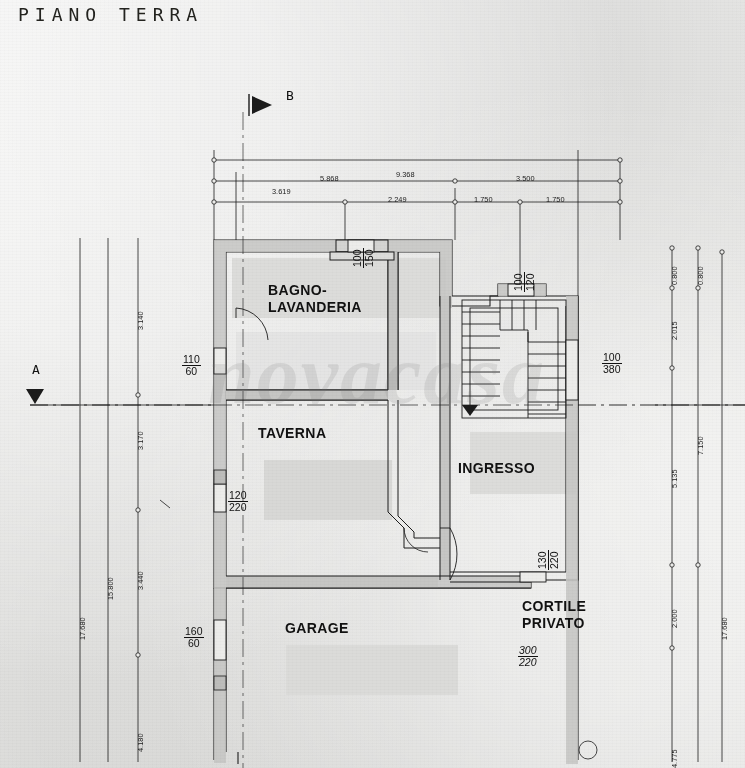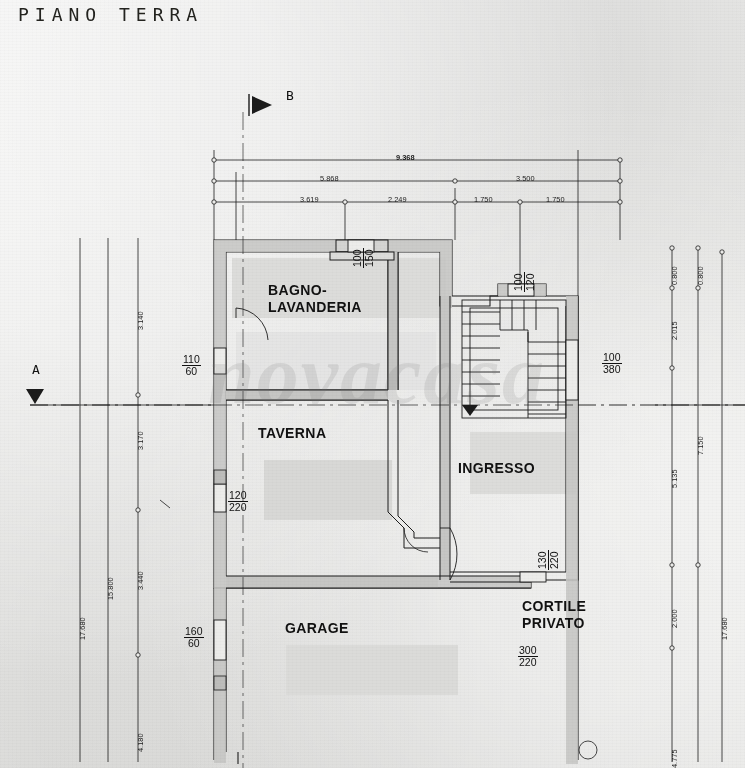--- a/index.html
+++ b/index.html
@@ -302,24 +302,24 @@
 <div class="mark" style="left:32px;top:362px;">A</div>
 
 <div class="roomlabel" style="left:268px;top:282px;">BAGNO-
 LAVANDERIA</div>
 <div class="roomlabel" style="left:258px;top:425px;">TAVERNA</div>
 <div class="roomlabel" style="left:458px;top:460px;">INGRESSO</div>
 <div class="roomlabel" style="left:285px;top:620px;">GARAGE</div>
 <div class="roomlabel" style="left:522px;top:598px;">CORTILE
 PRIVATO</div>
 
-<div class="dimnum" style="left:396px;top:153px;font-weight:bold;">9.368</div>
+<div class="dimnum" style="left:396px;top:170px;">9.368</div>
 <div class="dimnum" style="left:320px;top:174px;">5.868</div>
 <div class="dimnum" style="left:516px;top:174px;">3.500</div>
-<div class="dimnum" style="left:272px;top:195px;margin-left:28px;">3.619</div>
+<div class="dimnum" style="left:272px;top:187px;">3.619</div>
 <div class="dimnum" style="left:388px;top:195px;">2.249</div>
 <div class="dimnum" style="left:474px;top:195px;">1.750</div>
 <div class="dimnum" style="left:546px;top:195px;">1.750</div>
 
 <div class="dimnum v" style="left:78px;top:640px;transform:rotate(-90deg);">17.680</div>
 <div class="dimnum v" style="left:106px;top:600px;transform:rotate(-90deg);">15.800</div>
 <div class="dimnum v" style="left:136px;top:330px;transform:rotate(-90deg);">3.140</div>
 <div class="dimnum v" style="left:136px;top:450px;transform:rotate(-90deg);">3.170</div>
 <div class="dimnum v" style="left:136px;top:590px;transform:rotate(-90deg);">3.440</div>
 <div class="dimnum v" style="left:136px;top:752px;transform:rotate(-90deg);">4.180</div>
@@ -355,16 +355,16 @@
   <span class="bot">220</span>
 </div>
 <div class="frac" style="left:602px;top:352px;">
   <span class="top">100</span>
   <span class="bot">380</span>
 </div>
 <div class="frac" style="left:184px;top:626px;">
   <span class="top">160</span>
   <span class="bot">60</span>
 </div>
-<div class="frac" style="left:518px;top:645px;">
+<div class="frac" style="left:518px;top:645px;font-style:italic;">
   <span class="top">300</span>
   <span class="bot">220</span>
 </div>
 
 </body></html>

